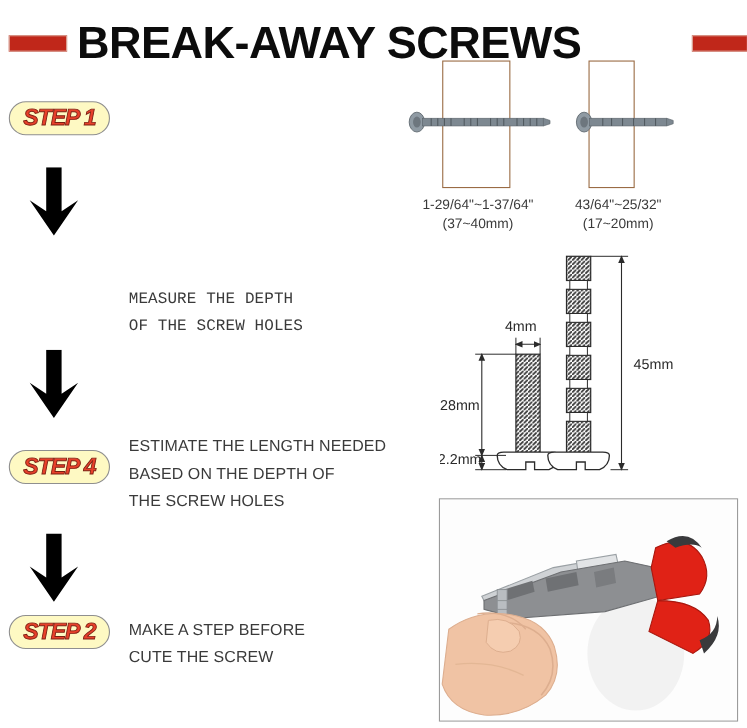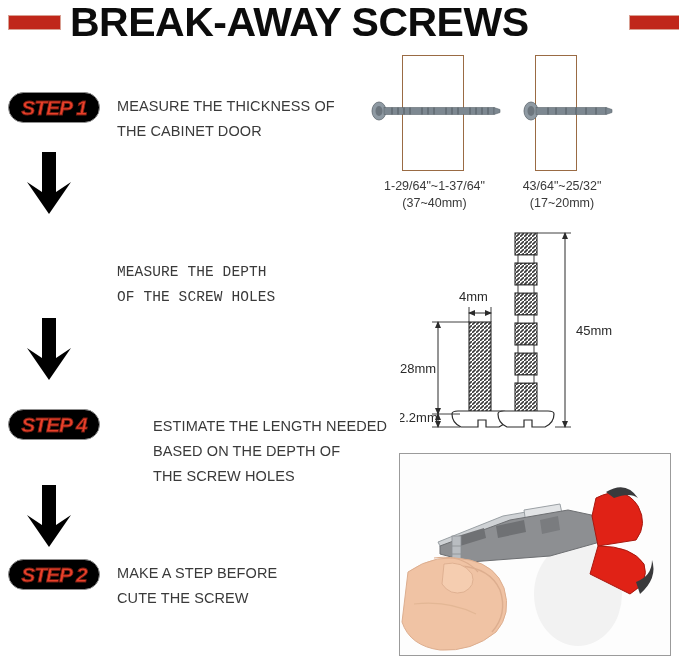--- a/index.html
+++ b/index.html
@@ -12,21 +12,21 @@
     height: 662px;
     position: relative;
     overflow: hidden;
     font-family: "Liberation Sans", sans-serif;
     color: #333333;
   }
 
   
   .title-bar {
     position: absolute;
-    left: 0; top: 0;
+    left: 0; top: 17px;
     width: 679px; height: 52px;
   }
   .title-dash {
     position: absolute;
     top: 15px;
     height: 15px;
     background: #c0271a;
     border: 1px solid #d9a093;
     box-sizing: border-box;
   }
@@ -45,21 +45,21 @@
   }
 
   
   .steps { position: absolute; left: 0; top: 0; width: 380px; height: 662px; }
 
   .step-badge {
     position: absolute;
     width: 92px; height: 31px;
     border: 1.5px solid #8f8f8f;
     border-radius: 16px;
-    background: #000000;
+    background: #fef9c3;
     box-sizing: border-box;
   }
   .step-badge .badge-label {
     position: absolute;
     left: 0; right: 0; top: 3px;
     text-align: center;
     font-size: 21px;
     font-weight: bold;
     font-style: italic;
     letter-spacing: -1px;
@@ -129,38 +129,36 @@
   <div class="title-dash left"></div>
   <div class="title-text">BREAK-AWAY SCREWS</div>
   <div class="title-dash right"></div>
 </div>
 
 <div class="steps">
 
   <div class="step-badge" style="left:8px; top:92px;">
     <div class="badge-label">STEP 1</div>
   </div>
-  <div class="step-text" style="left:117px; top:94px; width:250px;">MEASURE THE THICKNESS OF
-THE CABINET DOOR</div>
 
   <svg class="arrow" style="left:21px; top:152px;" viewBox="0 0 56 66">
     <polygon points="21,0 35,0 35,40 50,30 28,62 6,30 21,40" fill="#000000"></polygon>
   </svg>
 
   <div class="step-text" style="left:117px; top:260px; width:250px;font-family:Liberation Mono, monospace;">MEASURE THE DEPTH
  OF THE SCREW HOLES</div>
 
   <svg class="arrow" style="left:21px; top:318px;" viewBox="0 0 56 66">
     <polygon points="21,0 35,0 35,40 50,30 28,62 6,30 21,40" fill="#000000"></polygon>
   </svg>
 
   <div class="step-badge" style="left:8px; top:409px;">
     <div class="badge-label">STEP 4</div>
   </div>
-  <div class="step-text" style="left:117px; top:414px; width:255px;margin-left:36px;">ESTIMATE THE LENGTH NEEDED
+  <div class="step-text" style="left:117px; top:394px; width:255px;">ESTIMATE THE LENGTH NEEDED
 BASED ON THE DEPTH OF
 THE SCREW HOLES</div>
 
   <svg class="arrow" style="left:21px; top:485px;" viewBox="0 0 56 66">
     <polygon points="21,0 35,0 35,40 50,30 28,62 6,30 21,40" fill="#000000"></polygon>
   </svg>
 
   <div class="step-badge" style="left:8px; top:559px;">
     <div class="badge-label">STEP 2</div>
   </div>

